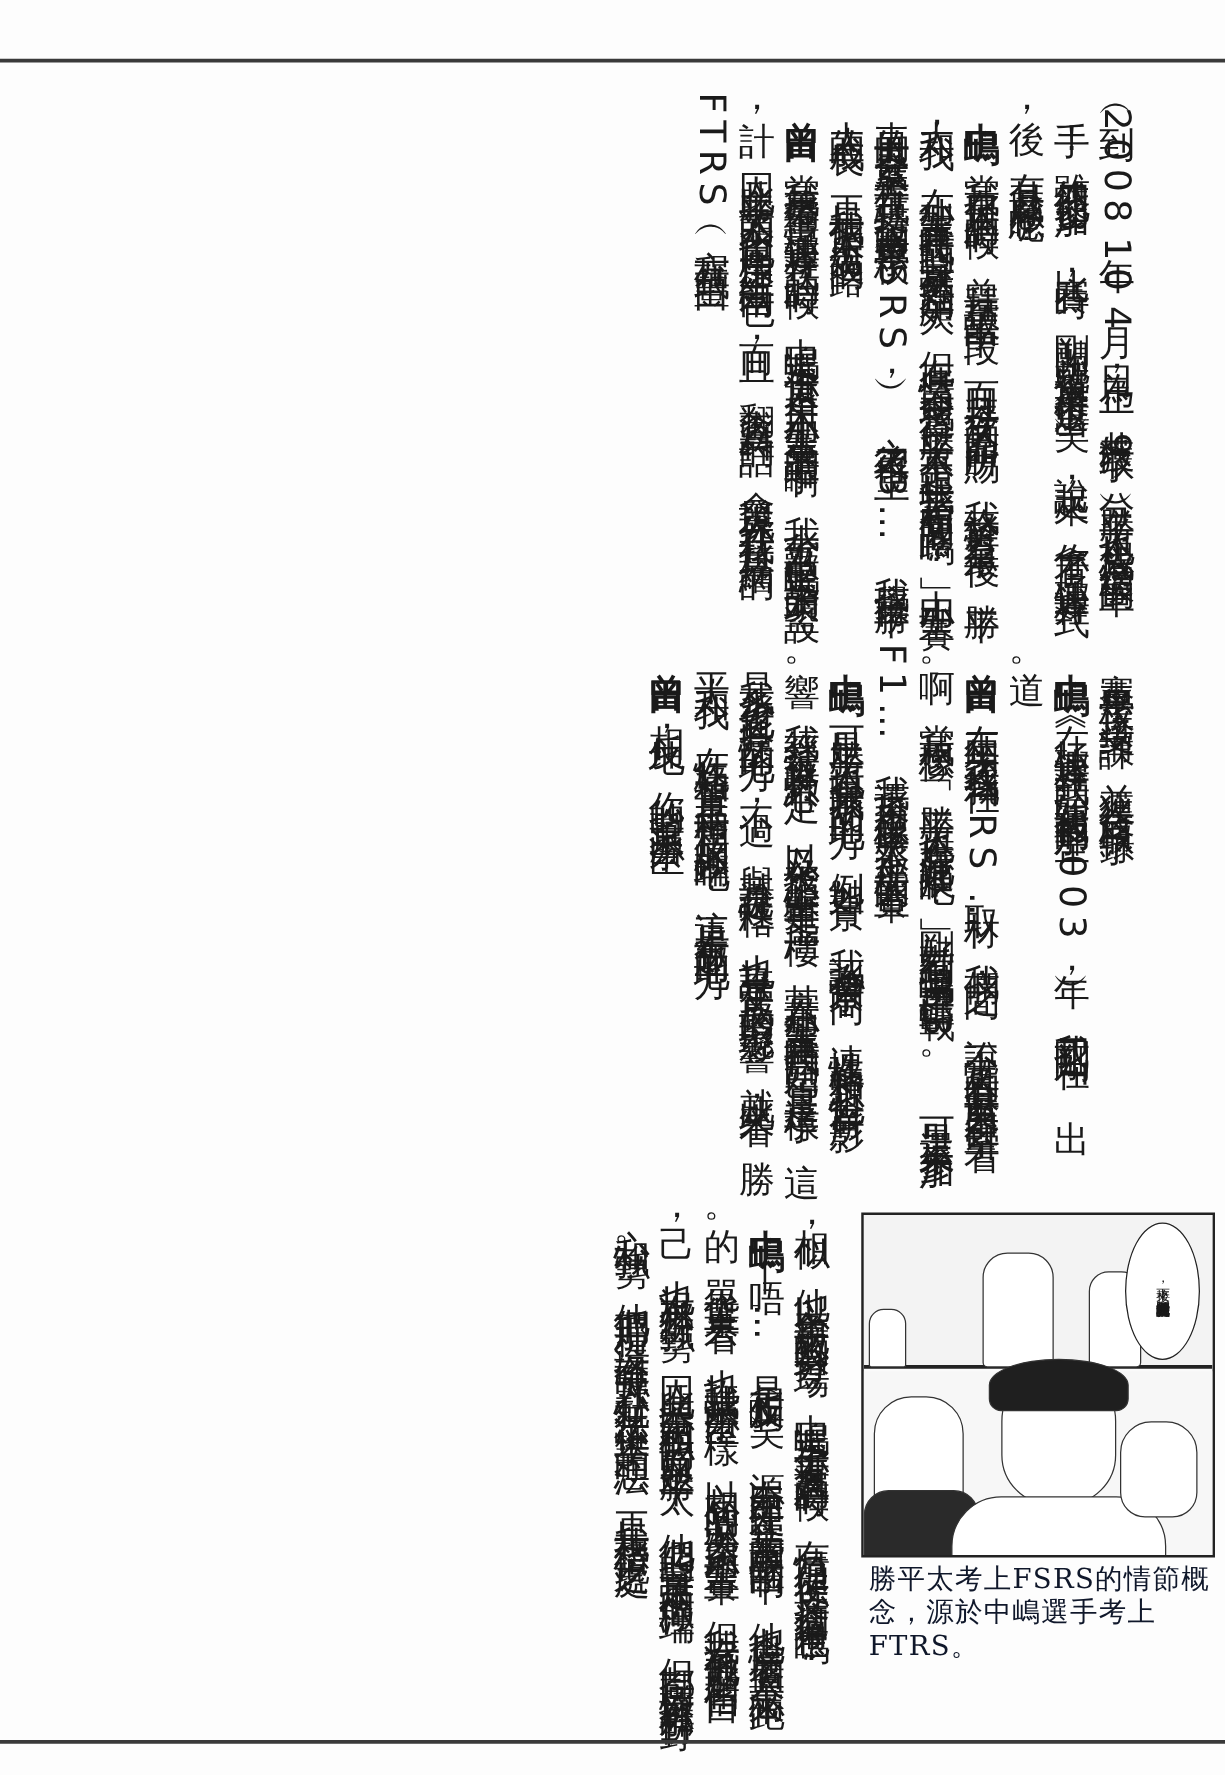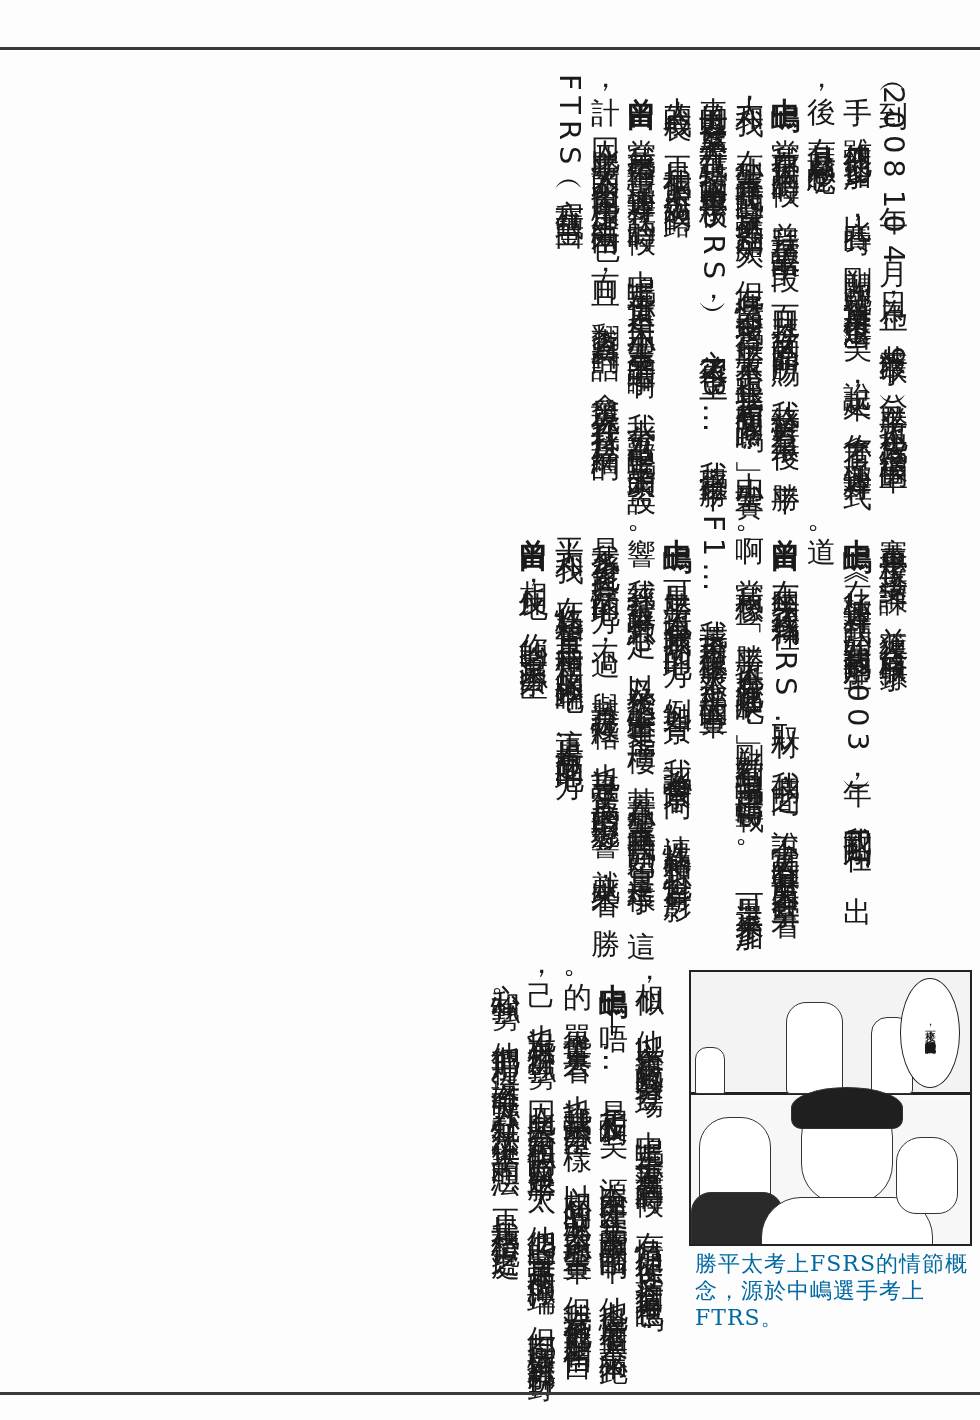--- a/index.html
+++ b/index.html
@@ -8,21 +8,21 @@
   .rule.top { top:47px; }
   .rule.bottom { top:1392px; }
   .block { position:absolute; writing-mode:vertical-rl; font-size:29px; line-height:36px; letter-spacing:6px; }
   .block p { margin:0; padding:0; }
   .speaker { font-weight:bold; margin-bottom:30px; }
   .figure { position:absolute; left:689px; top:970px; width:283px; height:276px; border:2px solid #222; box-sizing:border-box; background:#fafafa; overflow:hidden; }
   .panel-top { position:absolute; left:0; top:0; right:0; height:120px; border-bottom:3px solid #222; background:#f3f3f3; }
   .panel-bottom { position:absolute; left:0; top:125px; right:0; bottom:0; background:#f7f7f7; }
   .bubble { position:absolute; right:10px; top:6px; width:60px; height:110px; border:1.5px solid #222; border-radius:50%; background:#fff; writing-mode:vertical-rl; font-size:11px; line-height:13px; display:flex; align-items:center; justify-content:center; padding:6px 4px; box-sizing:border-box; }
   .fig-person { position:absolute; border:1.5px solid #333; background:#fff; }
-  .caption { position:absolute; left:695px; top:1250px; width:280px; font-family:"DejaVu Serif","Liberation Serif",serif; font-size:22px; line-height:27px; letter-spacing:1px; color:#0369a1; }
+  .caption { position:absolute; left:695px; top:1250px; width:280px; font-family:"DejaVu Serif","Liberation Serif",serif; font-size:22px; line-height:27px; letter-spacing:1px; color:#0f172a; }
 </style>
 </head>
 <body>
 
 <div class="rule top"></div>
 
 <div class="block" style="right:68px; top:74px; height:400px; width:830px;">
   <p><span>（到2008年10月4日為止，共獲取了9分）勝平太也想成為這樣的車手！雖然他參加F3比賽時，剛開跑就被逼棄權退出（笑）。說起來，你看了《極速方程式》後，有甚麼感想呢？</span></p>
   <p><span class="speaker">中嶋</span><span>當我在日本的時候，曾拜讀至故事中段，而且拜今次的見面所賜，我終於可看至最後。勝平太和我，在小型賽車時代的背景雖然差別頗大，但有些情節令我覺得「勝平太不是正跟我走着相同的路嗎？」由小型賽車的世界發展至方程式史特拉的賽車學校（FSRS），之後再登上F3…我覺得勝平太的成長，正是我個人所走過的路。</span></p>
   <p><span class="speaker">曾田</span><span>當我籌備繪畫《極速方程式》的時候，中嶋選手你還是全日本小型賽車的選手啊。我十分喜歡中嶋選手的頭盔設計，因此勝平太的頭盔也同樣用上紅白兩色。而且，翻查資料的話，會發現你在我打算描繪的FTRS（方程式豐田</span></p>

